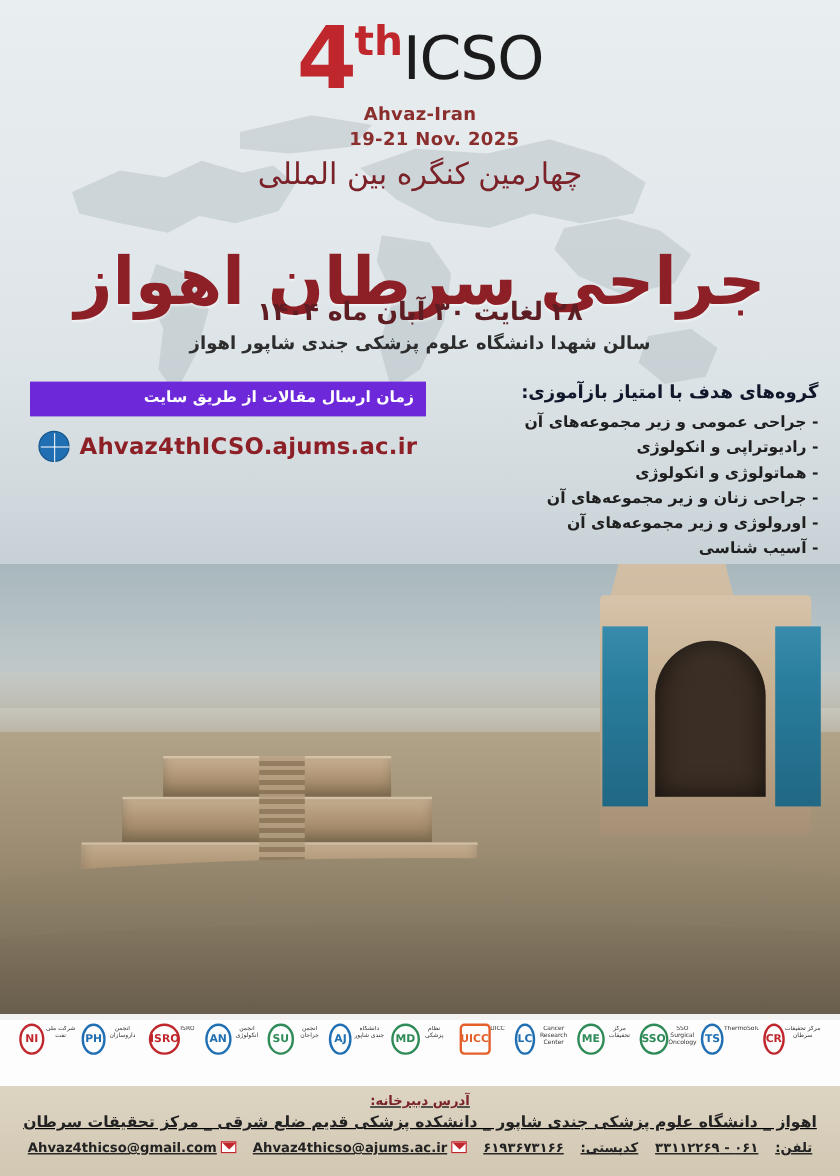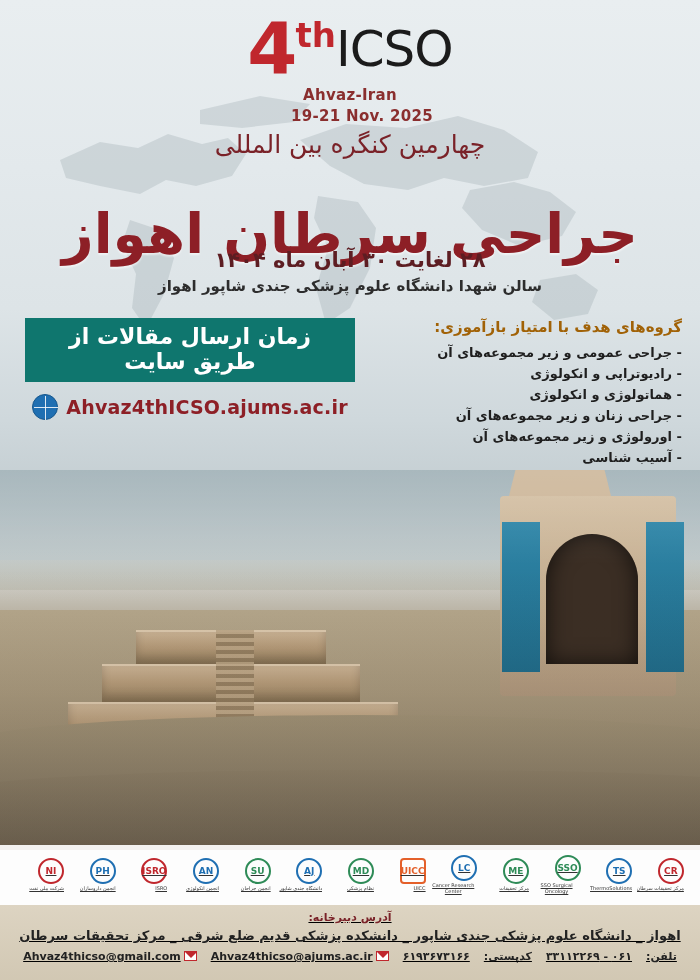--- a/index.html
+++ b/index.html
@@ -95,25 +95,25 @@
     direction: rtl;
   }
 
   
   .panel-left {
     position: absolute; left: 25px; top: 318px; width: 330px;
     direction: rtl; text-align: right;
   }
   .panel-left .bar {
     display: block;
-    background: #0f766e;
+    background: #6d28d9;
     color: #fff;
-    font-size: 22px; font-weight: bold;
+    font-size: 13px; font-weight: bold;
     padding: 6px 10px 8px 10px;
-    text-align: center;
+    text-align: right;
   }
   .panel-left .deadline {
     margin-top: 10px;
     font-size: 17px; font-weight: bold; color: #5d1d22;
     text-align: center;
     direction: rtl;
   }
   .site-row {
     margin-top: 12px;
     display: flex; align-items: center; justify-content: center;
@@ -138,21 +138,21 @@
     font-size: 19px; font-weight: bold; color: #8d1f26;
     letter-spacing: .2px;
   }
 
   
   .panel-right {
     position: absolute; right: 18px; top: 318px; width: 270px;
     direction: rtl; text-align: right;
   }
   .panel-right .head {
-    font-size: 15px; font-weight: bold; color: #a16207;
+    font-size: 15px; font-weight: bold; color: #0f172a;
     margin-bottom: 6px;
   }
   .panel-right ul { list-style: none; }
   .panel-right li {
     font-size: 13px; font-weight: bold; color: #1f1f1f;
     line-height: 1.62;
     white-space: nowrap;
   }
 
   
@@ -238,22 +238,22 @@
   
   .sponsors {
     position: absolute; left: 0; top: 845px; width: 700px; height: 60px;
     background: rgba(255,255,255,.92);
     display: flex; align-items: center; justify-content: space-between;
     padding: 4px 16px;
   }
   .sp {
     flex: 0 0 auto;
     height: 44px; width: 48px;
-    display: flex; flex-direction: column; align-items: flex-end; justify-content: center;
-    font-size: 5px; color: #333; text-align: center; line-height: 1.15; text-decoration: underline;
+    display: flex; flex-direction: row; align-items: flex-start; justify-content: center;
+    font-size: 5px; color: #333; text-align: center; line-height: 1.15;
   }
   .sp .mark {
     width: 26px; height: 26px; border-radius: 50%;
     border: 2px solid #9aa0a6;
     display:flex; align-items:center; justify-content:center;
     font-size: 9px; font-weight: bold; color:#555;
   }
   .sp.red .mark { border-color:#c0272d; color:#c0272d; }
   .sp.blue .mark { border-color:#1f6fb2; color:#1f6fb2; }
   .sp.green .mark { border-color:#2e8b57; color:#2e8b57; }

